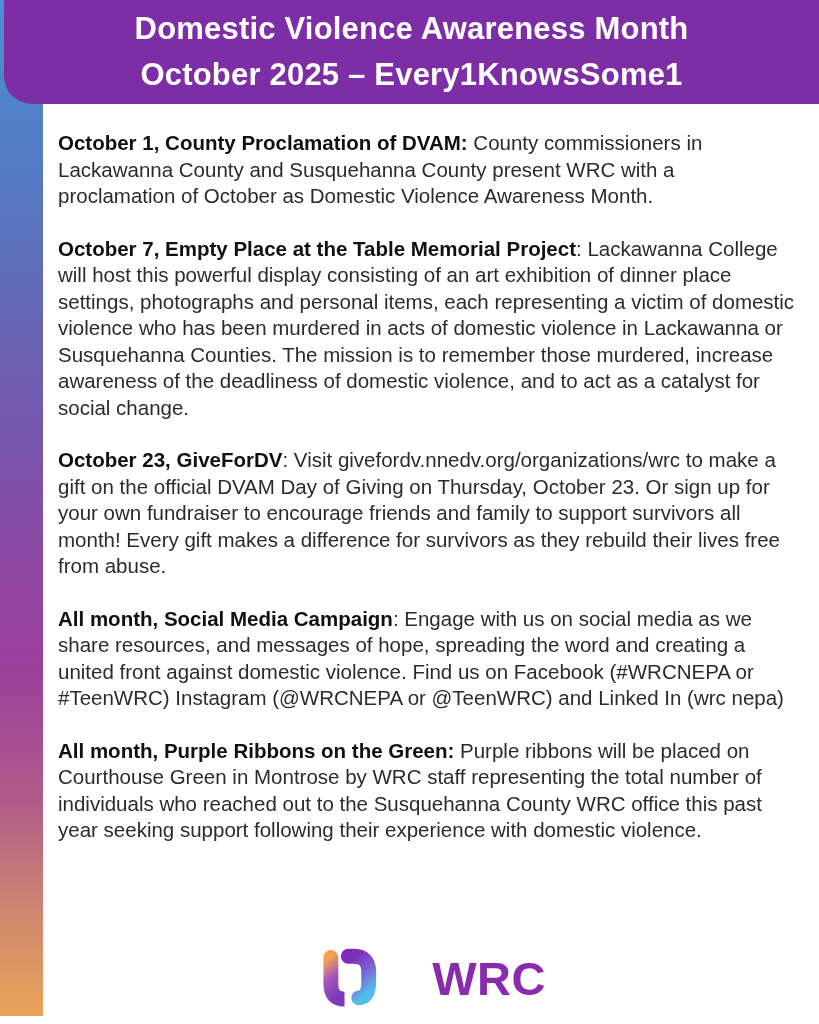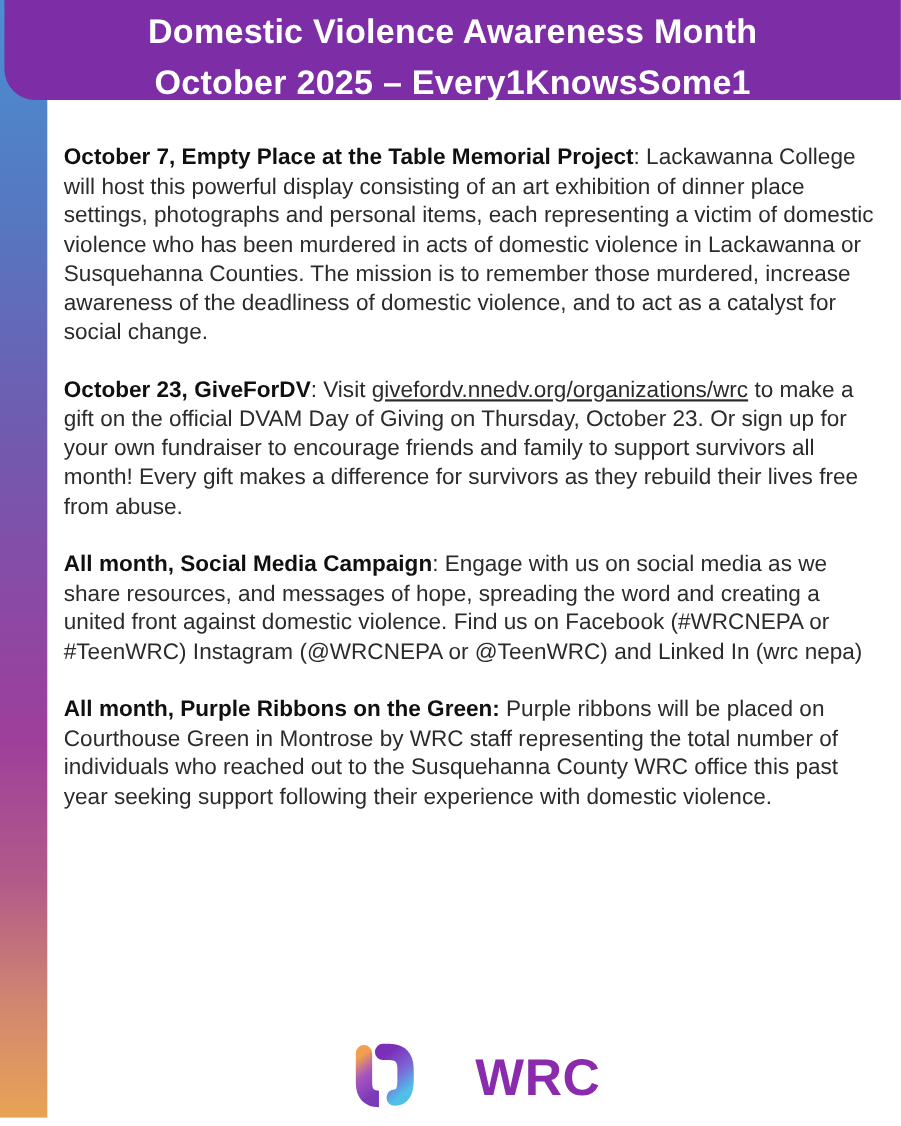--- a/index.html
+++ b/index.html
@@ -25,21 +25,21 @@
       #9d3f9b 66%,
       #b25b89 79%,
       #d1876f 90%,
       #e9a355 100%);
   }
 
   
   .banner {
     position: absolute;
     left: 4px; top: 0; right: 0;
-    height: 91px;
+    height: 104px;
     background: #7d2ea6;
     border-radius: 0 0 0 28px;
     color: #ffffff;
     text-align: center;
     padding-top: 6px;
     box-sizing: border-box;
   }
   .banner .title-line {
     font-size: 31px;
     font-weight: 700;
@@ -54,21 +54,20 @@
     left: 58px; top: 130px;
     width: 737px;
     color: #2b2b2b;
     font-size: 20.5px;
     line-height: 26.5px;
   }
   .para { margin: 0 0 26px 0; }
   .b { font-weight: 700; color: #101010; }
   .link {
     color: #2b2b2b;
-    text-decoration: underline;
     cursor: pointer;
   }
 
   
   .logo-row {
     position: absolute;
     left: 43px; right: 0; top: 946px;
     display: flex;
     align-items: center;
     justify-content: center;
@@ -90,20 +89,23 @@
 
   <div class="side-strip"></div>
 
   <div class="banner">
     <div class="title-line">Domestic Violence Awareness Month</div>
     <div class="title-line">October 2025 – Every1KnowsSome1</div>
   </div>
 
   <div class="content">
 
+    <div class="para">
+      <span class="b">October 1, County Proclamation of DVAM:</span><span>  County commissioners in Lackawanna County and Susquehanna County present WRC with a proclamation of October as Domestic Violence Awareness Month.</span>
+    </div>
 
     <div class="para">
       <span class="b">October 7, Empty Place at the Table Memorial Project</span><span>: Lackawanna College will host this powerful display consisting of an art exhibition of dinner place settings, photographs and personal items, each representing a victim of domestic violence who has been murdered in acts of domestic violence in Lackawanna or Susquehanna Counties. The mission is to remember those murdered, increase awareness of the deadliness of domestic violence, and to act as a catalyst for social change.</span>
     </div>
 
 
     <div class="para">
       <span class="b">October 23, GiveForDV</span><span>: Visit </span><a class="link">givefordv.nnedv.org/organizations/wrc</a><span> to make a gift on the official DVAM Day of Giving on Thursday, October 23. Or sign up for your own fundraiser to encourage friends and family to support survivors all month! Every gift makes a difference for survivors as they rebuild their lives free from abuse.</span>
     </div>
 

